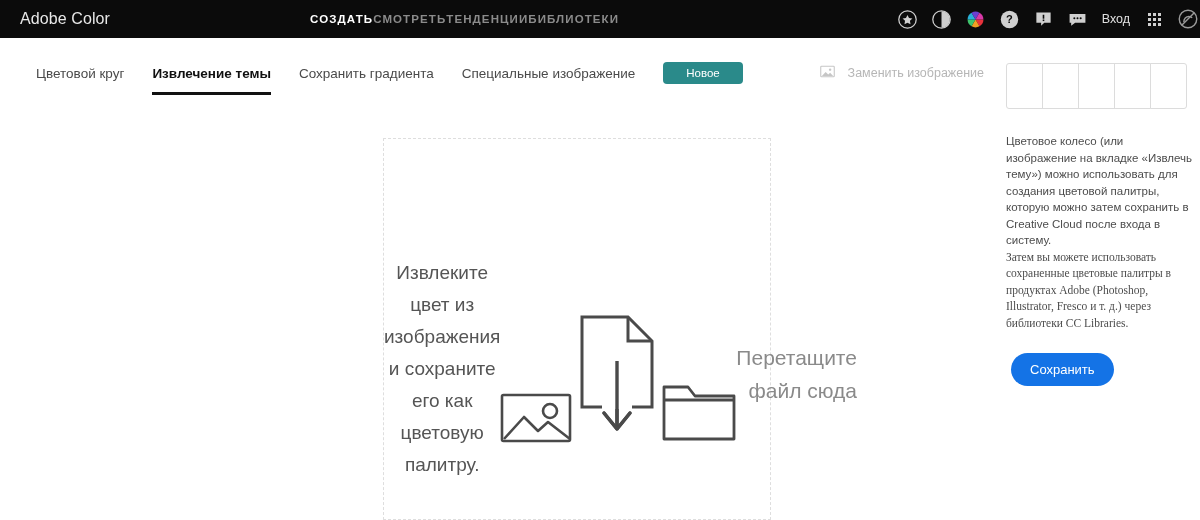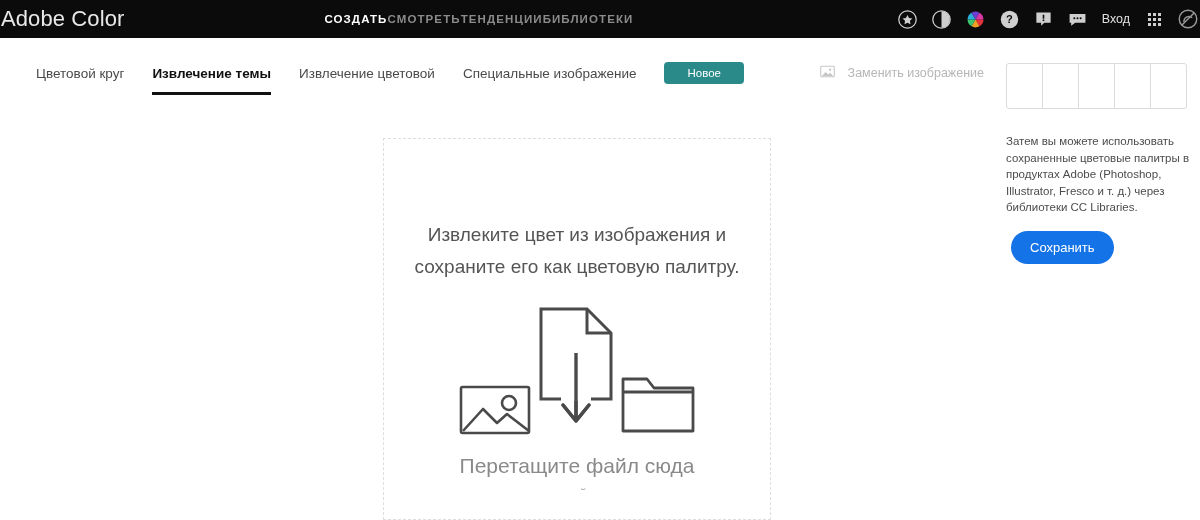--- a/index.html
+++ b/index.html
@@ -13,23 +13,23 @@
 
   
   .topbar {
     position: absolute; top: 0; left: 0;
     width: 1200px; height: 38px;
     background: #0b0b0b;
     display: flex; align-items: center;
   }
   .brand {
     color: #e8e8e8;
-    font-size: 22px;
+    font-size: 16px;
     font-weight: 400;
-    padding-left: 1px;
+    padding-left: 20px;
     letter-spacing: .1px;
     white-space: nowrap;
   }
   .mainnav {
     display: flex; align-items: center;
     margin-left: 200px;
   }
   .mainnav a {
     color: #8b8b8b;
     font-size: 11.5px;
@@ -105,21 +105,21 @@
     position: relative; top: 0px;
   }
 
   
   .dropzone {
     position: absolute;
     left: 383px; top: 138px;
     width: 388px; height: 382px;
     border: 1px dashed #dedede;
     background: #ffffff;
-    display: flex; flex-direction: column;
+    display: flex; flex-direction: row;
     align-items: center;
     padding-top: 80px;
   }
   .dz-head {
     font-size: 19px;
     color: #555555;
     line-height: 32px;
     text-align: center;
     font-weight: 400;
     max-width: 330px;
@@ -165,21 +165,21 @@
   .swatch:last-child { border-top-right-radius: 3px; border-bottom-right-radius: 3px; }
   .sb-text {
     margin-top: 24px;
     font-size: 11.5px;
     color: #4c4c4c;
     line-height: 16.5px;
     width: 190px;
   }
   .sb-text p + p { margin-top: 0; font-family: Liberation Serif, serif; }
   .savebtn {
-    margin-top: 15px;
+    margin-top: 22px;
     margin-left: 5px;
     background: #1473e6;
     color: #ffffff;
     border: none;
     border-radius: 17px;
     font-size: 13px;
     padding: 9px 19px;
     cursor: pointer;
     font-family: "Liberation Sans", sans-serif;
   }
@@ -263,21 +263,21 @@
           <path d="M7 15.5c0-3.6 2.6-6.5 6-6.5 1.6 0 3 .6 4 1.6" fill="none" stroke="#9a9a9a" stroke-width="1.7"></path>
           <line x1="4.5" y1="19.5" x2="19.5" y2="4.5" stroke="#9a9a9a" stroke-width="1.7"></line>
         </svg>
     </span>
   </div>
 </div>
 
 <div class="tabbar">
   <div class="tab">Цветовой круг</div>
   <div class="tab active">Извлечение темы</div>
-  <div class="tab">Извлечение цветовой</div>
+  <div class="tab">Сохранить градиента</div>
   <div class="tab">Специальные изображение</div>
   <div class="newbadge">Новое</div>
 
   <div class="replace">
     <span>
       <svg width="15" height="13" viewBox="0 0 20 16">
           <rect x="1" y="1" width="18" height="14" rx="1" fill="none" stroke="#c6c6c6" stroke-width="1.4"></rect>
           <circle cx="13.5" cy="5.5" r="1.6" fill="#c6c6c6"></circle>
           <path d="M2.5 14l5-5.5 3.5 3.5 2.5-2.5 4 4.5z" fill="#c6c6c6"></path>
         </svg>
@@ -323,17 +323,18 @@
 <div class="sidebar">
   <div class="swatches">
     <div class="swatch"></div>
     <div class="swatch"></div>
     <div class="swatch"></div>
     <div class="swatch"></div>
     <div class="swatch"></div>
   </div>
 
   <div class="sb-text">
+    <p>Цветовое колесо (или изображение на вкладке «Извлечь тему») можно использовать для создания цветовой палитры, которую можно затем сохранить в Creative Cloud после входа в систему.</p>
     <p>Затем вы можете использовать сохраненные цветовые палитры в продуктах Adobe (Photoshop, Illustrator, Fresco и т. д.) через библиотеки CC Libraries.</p>
   </div>
 
   <button class="savebtn">Сохранить</button>
 </div>
 
 </body></html>

